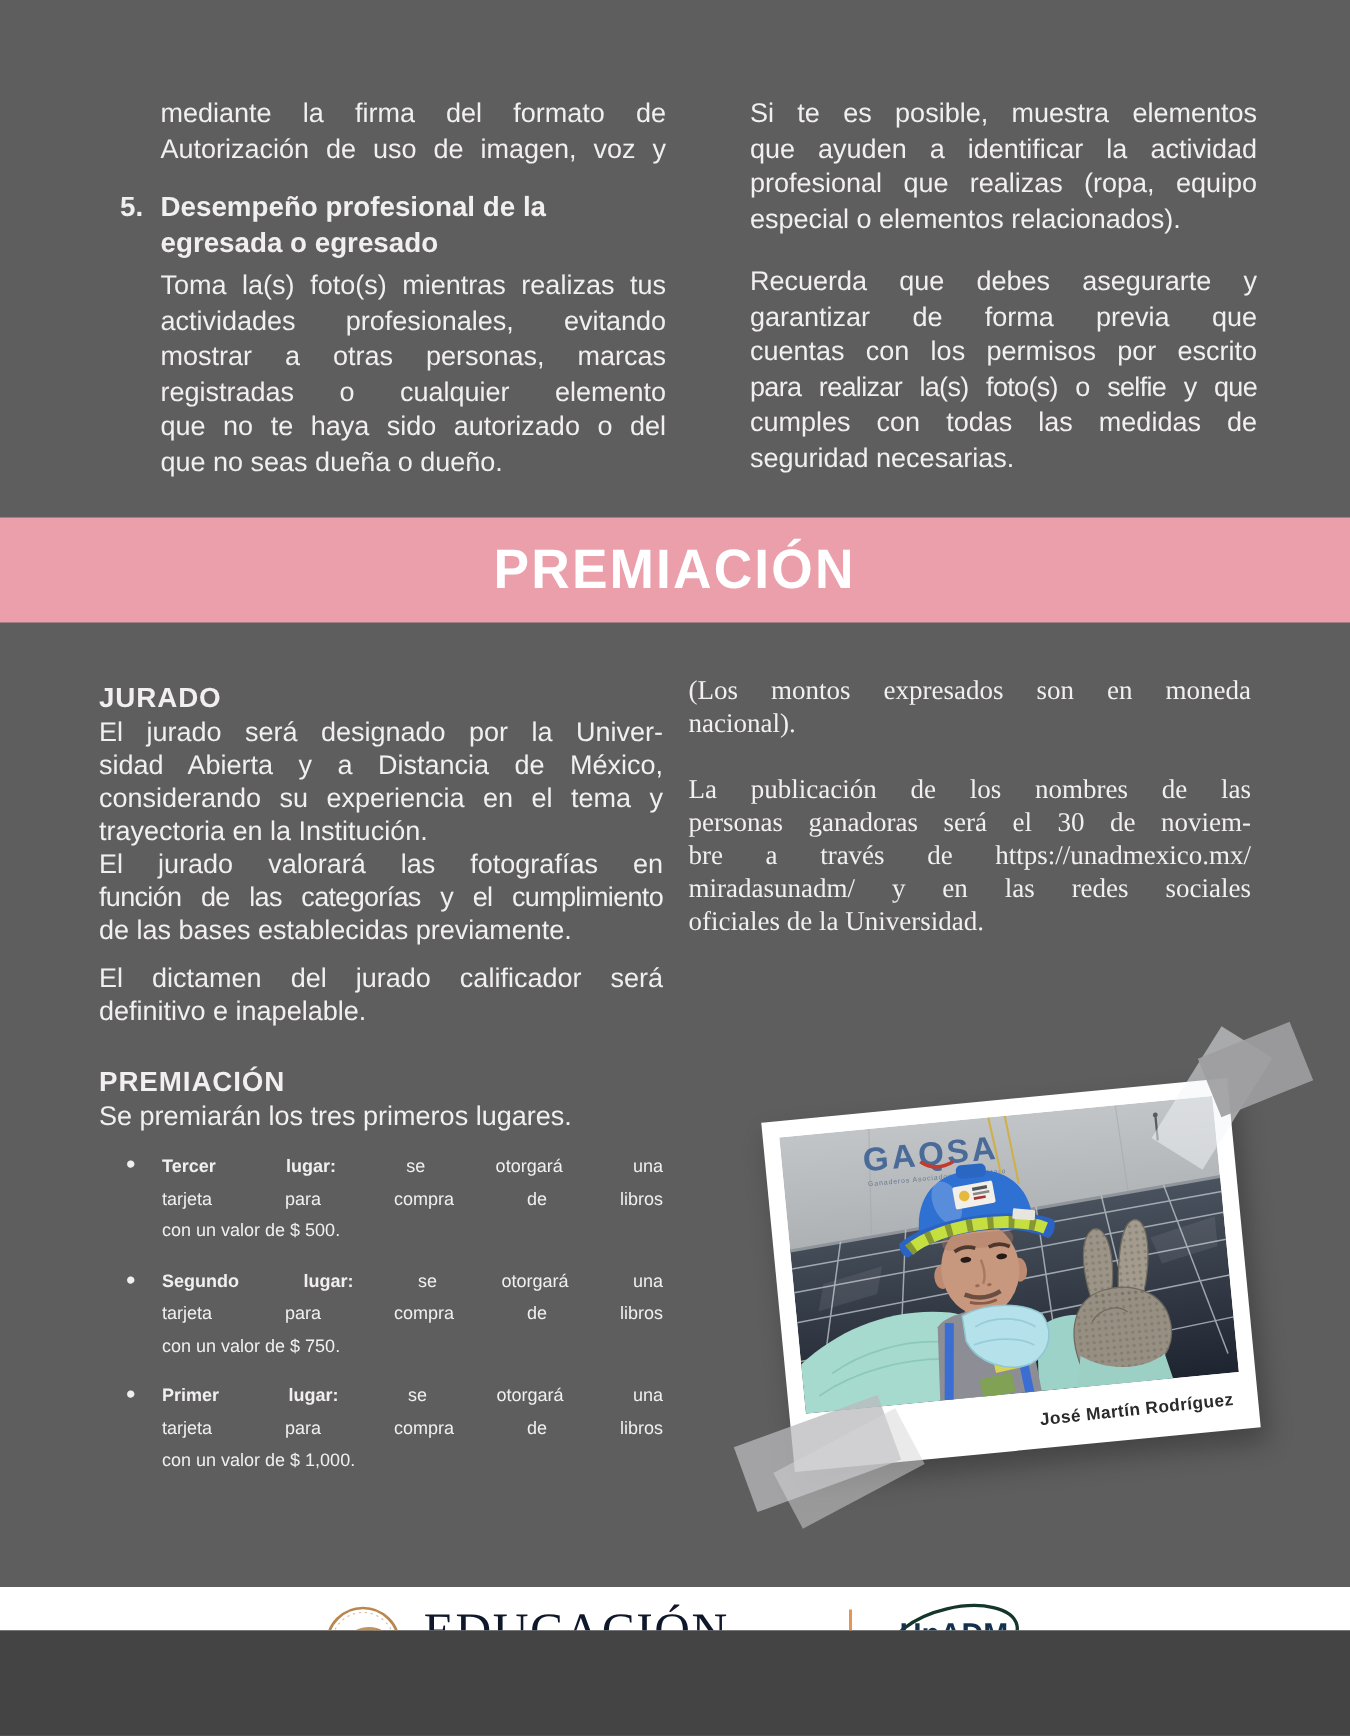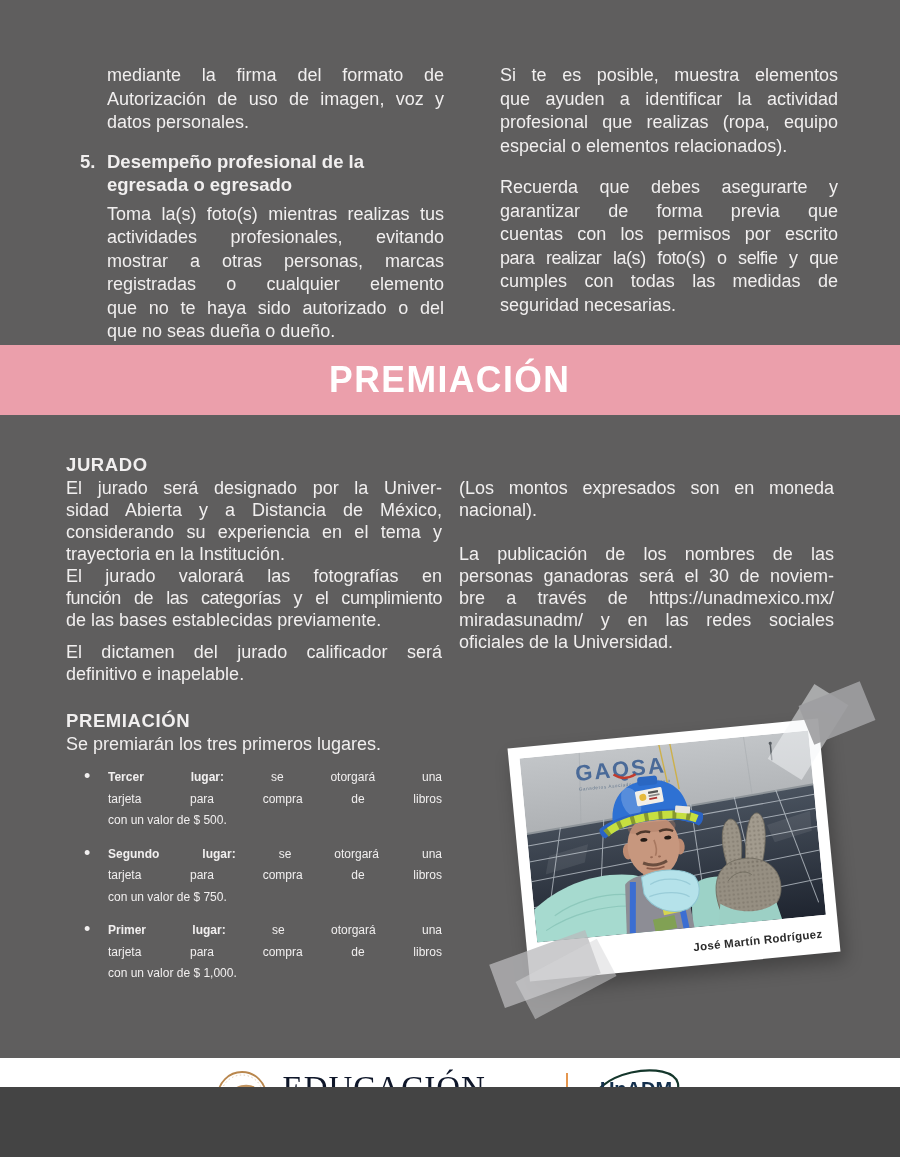--- a/index.html
+++ b/index.html
@@ -28,21 +28,21 @@
   .banner{
     position:absolute;left:0;top:345px;width:900px;height:70px;
     background:#eb9fab;display:flex;align-items:center;justify-content:center;
   }
   .banner span{
     font-size:37px;font-weight:800;color:#ffffff;letter-spacing:1.5px;
     display:inline-block;transform:scaleX(.96);
   }
   
   .aw-left{left:66px;top:454px;width:376px;}
-  .aw-right{left:459px;top:477px;width:375px;}
+  .aw-right{left:459px;top:449px;width:375px;font-family:Liberation Serif, serif;}
   .mt1{margin-top:1px;} .mt10{margin-top:10px;} .mt12{}
   .mt22{margin-top:22px;} .mt25{margin-top:25px;}
   .bullet{position:relative;margin-top:12px;padding-left:42px;}
   .bullet:first-of-type{margin-top:28px;}
   .bullet .ln{font-size:12px;line-height:21.5px;}
   .bullet-dot{position:absolute;left:18px;top:-1px;font-size:18px;}
   
   .polaroid{
     position:absolute;left:518px;top:733px;width:312px;height:234px;
     background:#ffffff;transform:rotate(-5.5deg);
@@ -81,21 +81,20 @@
   .site{color:#ffffff;font-weight:bold;font-size:13.5px;letter-spacing:.3px;margin-left:6px;}
 </style>
 </head>
 <body>
 
 <div class="page">
 
   <div class="col intro intro-left">
     <div class="ln">mediante la firma del formato de</div>
     <div class="ln">Autorización de uso de imagen, voz y</div>
-    <div class="ln end">datos personales.</div>
 
     <div class="item-head">
       <span class="item-num">5.</span>
       <div>Desempeño profesional de la</div>
       <div>egresada o egresado</div>
     </div>
 
     <div class="item-body">
       <div class="ln">Toma la(s) foto(s) mientras realizas tus</div>
       <div class="ln">actividades profesionales, evitando</div>

